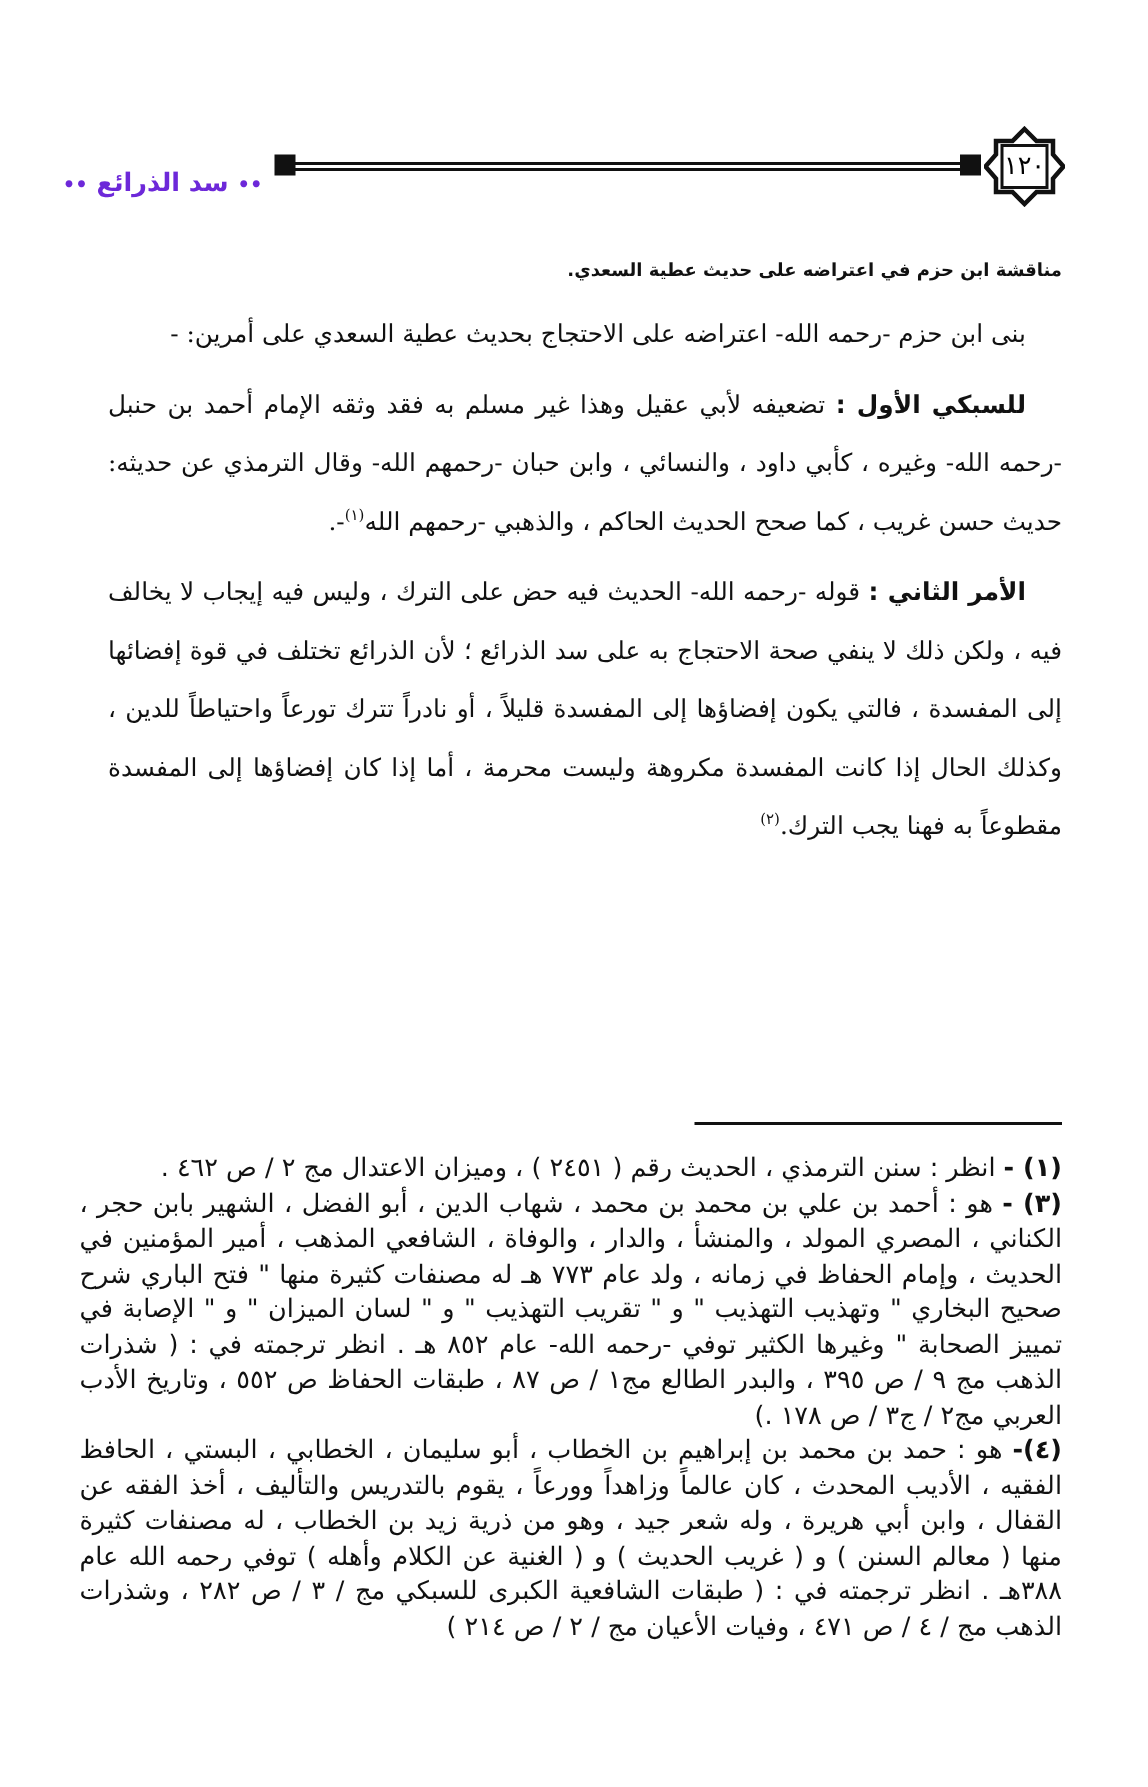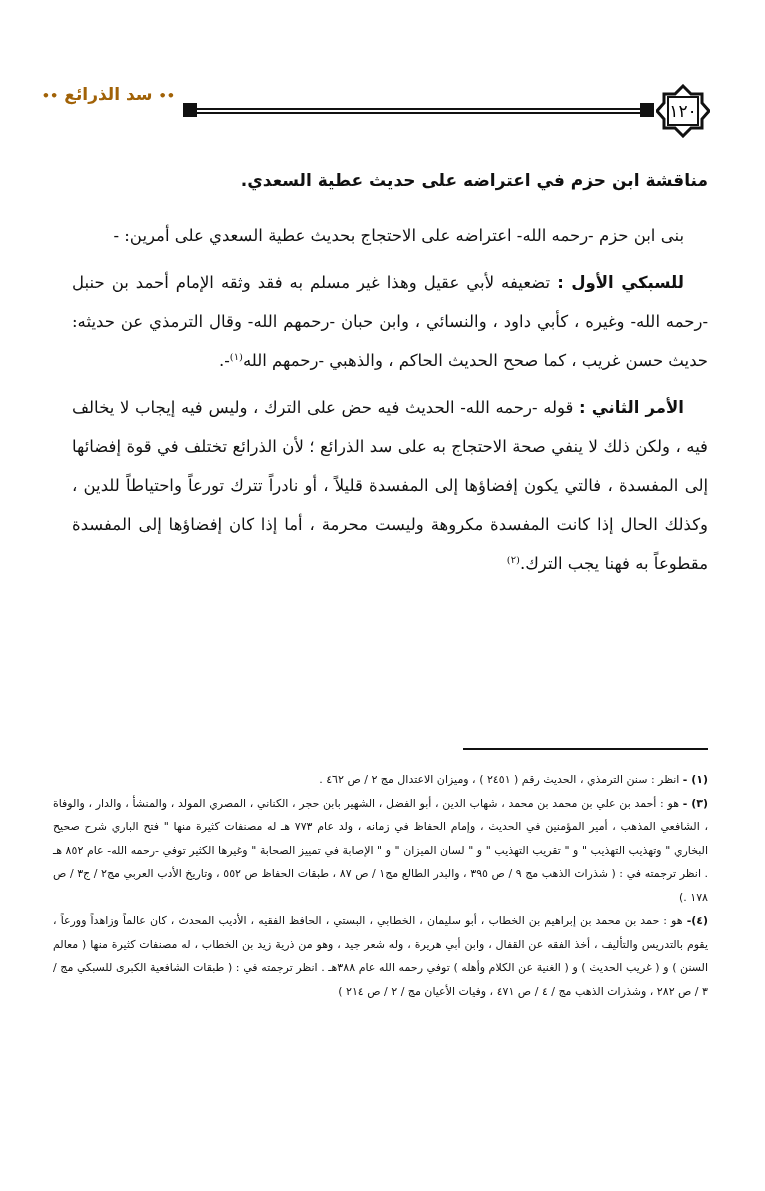--- a/index.html
+++ b/index.html
@@ -21,43 +21,43 @@
       direction: rtl;
     }
     .rule {
       position: absolute; top: 24px; right: 64px; width: 455px; height: 6px;
       border-top: 2px solid #111; border-bottom: 2px solid #111; box-sizing: border-box;
     }
     .rule-cap { position: absolute; top: 19px; width: 14px; height: 14px; background: #111; }
     .rule-cap.right { right: 56px; }
     .rule-cap.left { right: 513px; }
     .running-title {
-      position: absolute; top: 0; left: 0; width: 115px; text-align: left;
-      font-family: "DejaVu Sans", sans-serif; font-weight: bold; font-size: 17px; color: #a16207;
+      position: absolute; top: 28px; left: 0; width: 115px; text-align: left;
+      font-family: "DejaVu Sans", sans-serif; font-weight: bold; font-size: 17px; color: #6d28d9;
       white-space: nowrap;
     }
     .dots { font-size: 13px; letter-spacing: 1px; }
 
     
     .body-text {
       position: absolute; top: 165px; right: 57px; width: 652px;
       font-family: "DejaVu Serif", serif; font-size: 16.5px; line-height: 39px; text-align: justify;
       direction: rtl;
     }
-    .section-heading { font-family: "DejaVu Sans", sans-serif; font-weight: bold; font-size: 17px; margin: 0 0 21px 0; line-height: 30px; }
+    .section-heading { font-family: "DejaVu Sans", sans-serif; font-weight: bold; font-size: 12px; margin: 0 0 8px 0; line-height: 30px; }
     .para { margin: 0 0 8px 16px; text-indent: 24px; }
     .lead { font-weight: bold; font-family: "DejaVu Sans", sans-serif; }
     sup { font-size: 10px; line-height: 0; }
 
     .footnote-rule {
       position: absolute; top: 748px; right: 57px; width: 245px; height: 0; border-top: 2px solid #111;
     }
     .footnotes {
       position: absolute; top: 768px; right: 57px; width: 655px;
-      font-family: "DejaVu Sans", sans-serif; font-size: 11px; line-height: 23.5px; direction: rtl; text-align: justify;
+      font-family: "DejaVu Sans", sans-serif; font-size: 17px; line-height: 23.5px; direction: rtl; text-align: justify;
     }
     .footnote { margin: 0; }
     .fn-num { font-weight: bold; }
   </style>
 </head>
 <body>
 
 <div class="page">
 
   <div class="header">

